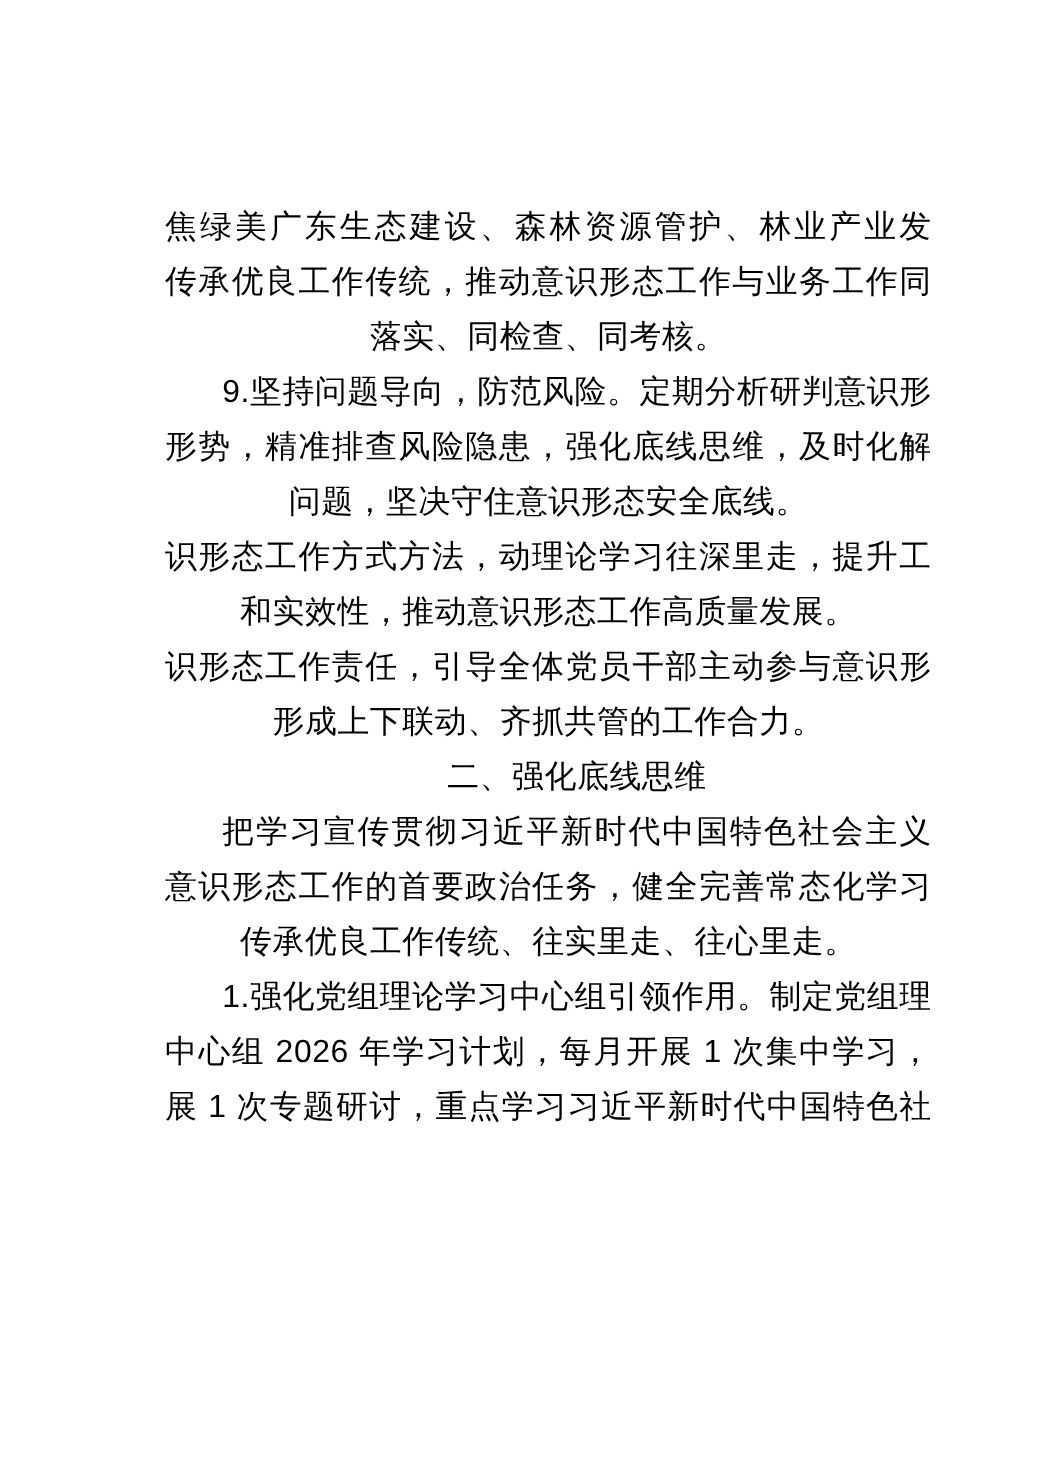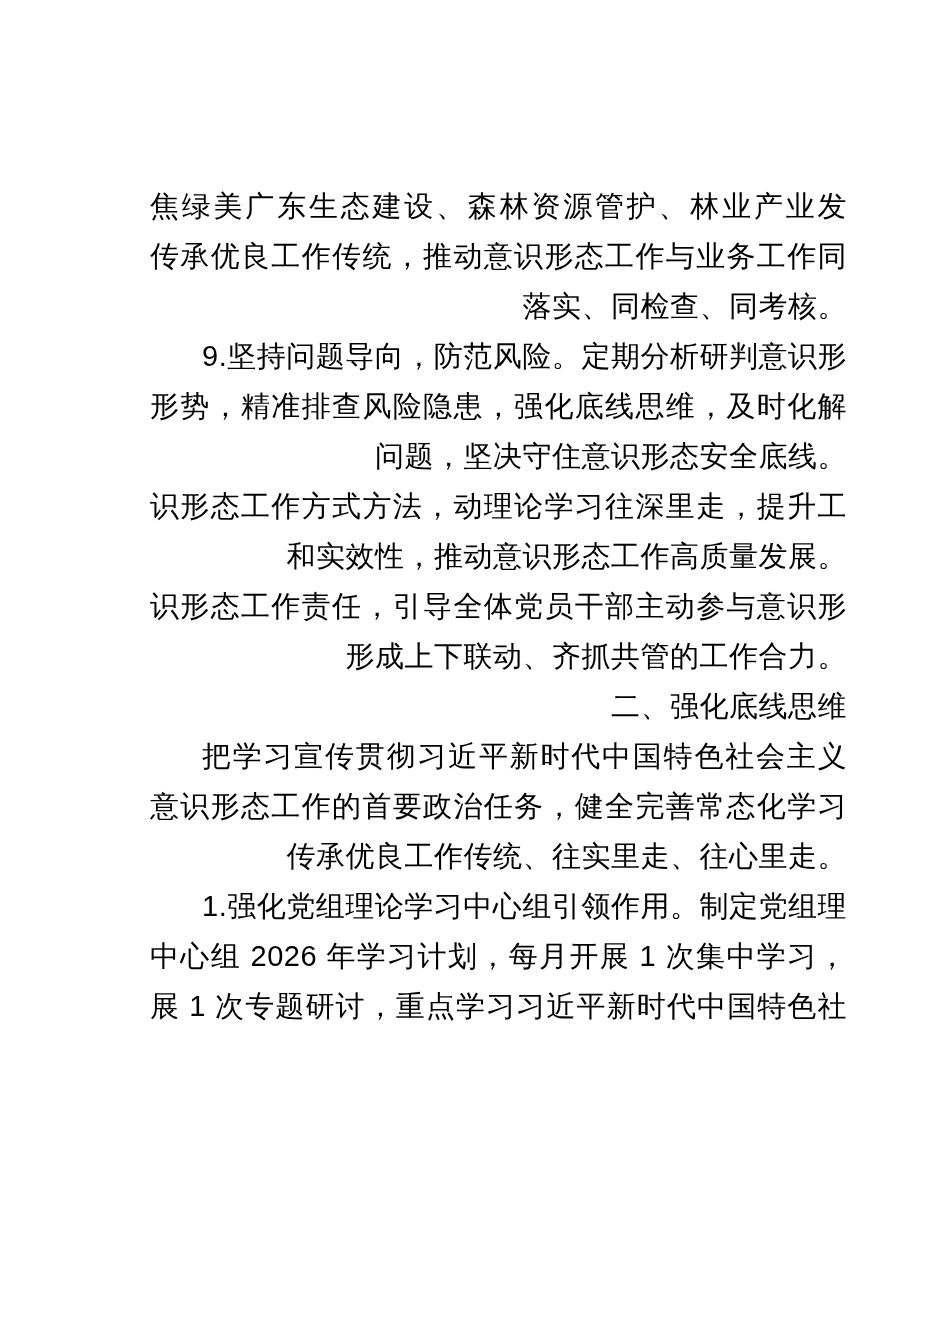--- a/index.html
+++ b/index.html
@@ -26,21 +26,21 @@
     margin-left: 24px;
   }
   .paragraph {
     margin: 0;
     padding: 0;
   }
   .line {
     height: 50px;
     line-height: 50px;
     overflow: hidden;
-    text-align: right;
+    text-align: center;
     white-space: nowrap;
   }
   
   .line.fill {
     white-space: normal;
     text-align: justify;
     text-align-last: justify;
     text-justify: inter-character;
   }
   

